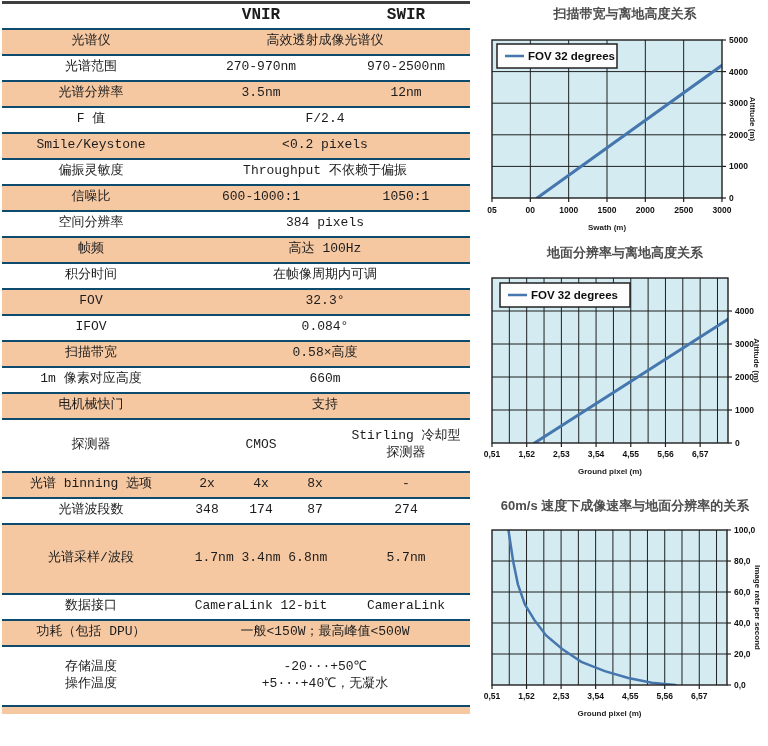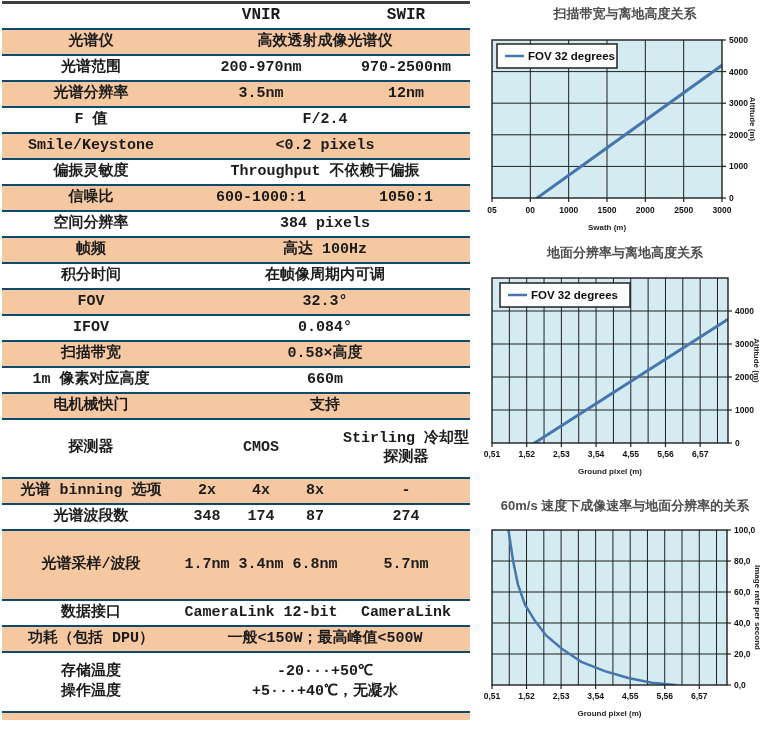--- a/index.html
+++ b/index.html
@@ -5,25 +5,25 @@
   html,body{margin:0;padding:0;background:#fff;}
   .page{position:relative;width:768px;height:746px;background:#ffffff;overflow:hidden;
         font-family:"Liberation Sans","DejaVu Sans",sans-serif;}
 
   
   .table-wrap{position:absolute;left:2px;top:1px;width:468px;}
   table.spec-table{border-collapse:collapse;width:468px;table-layout:fixed;
         font-family:"Liberation Mono","DejaVu Sans Mono",monospace;color:#1c1c1c;}
   table.spec-table thead tr{border-top:3px solid #3f3f3f;}
   table.spec-table tr{border-bottom:2px solid #0c4a6e;height:26px;}
-  table.spec-table tr.tall{height:59px;}
+  table.spec-table tr.tall{height:53px;}
   table.spec-table tr.tall2{height:70px;}
   table.spec-table tr.tall3{height:60px;}
   table.spec-table th, table.spec-table td{padding:0;text-align:center;
-        font-size:15px;line-height:1.3;font-weight:bold;vertical-align:middle;}
+        font-size:13px;line-height:1.3;font-weight:normal;vertical-align:middle;}
   table.spec-table th{font-size:16px;font-weight:bold;}
   tr.shade{background:#f6c8a2;}
   .bottom-strip{height:7px;background:#f6c8a2;border-top:0;}
 
   
   .charts-col{position:absolute;left:483px;top:0;width:285px;height:746px;}
   .chart{position:absolute;left:0;width:285px;}
   svg text{font-family:"Liberation Sans","DejaVu Sans",sans-serif;}
   .c-title{font-size:13px;font-weight:bold;fill:#4d4d4d;}
   .tick-label{font-size:8.5px;font-weight:bold;fill:#111;}
@@ -51,21 +51,21 @@
           <th>SWIR</th>
         </tr>
       </thead>
       <tbody id="specBody">
           <tr class="shade">
             <td>光谱仪</td>
             <td colspan="4">高效透射成像光谱仪</td>
           </tr>
           <tr>
             <td>光谱范围</td>
-            <td colspan="3">200-970nm</td>
+            <td colspan="3">270-970nm</td>
             <td>970-2500nm</td>
           </tr>
           <tr class="shade">
             <td>光谱分辨率</td>
             <td colspan="3">3.5nm</td>
             <td>12nm</td>
           </tr>
           <tr>
             <td>F 值</td>
             <td colspan="4">F/2.4</td>

